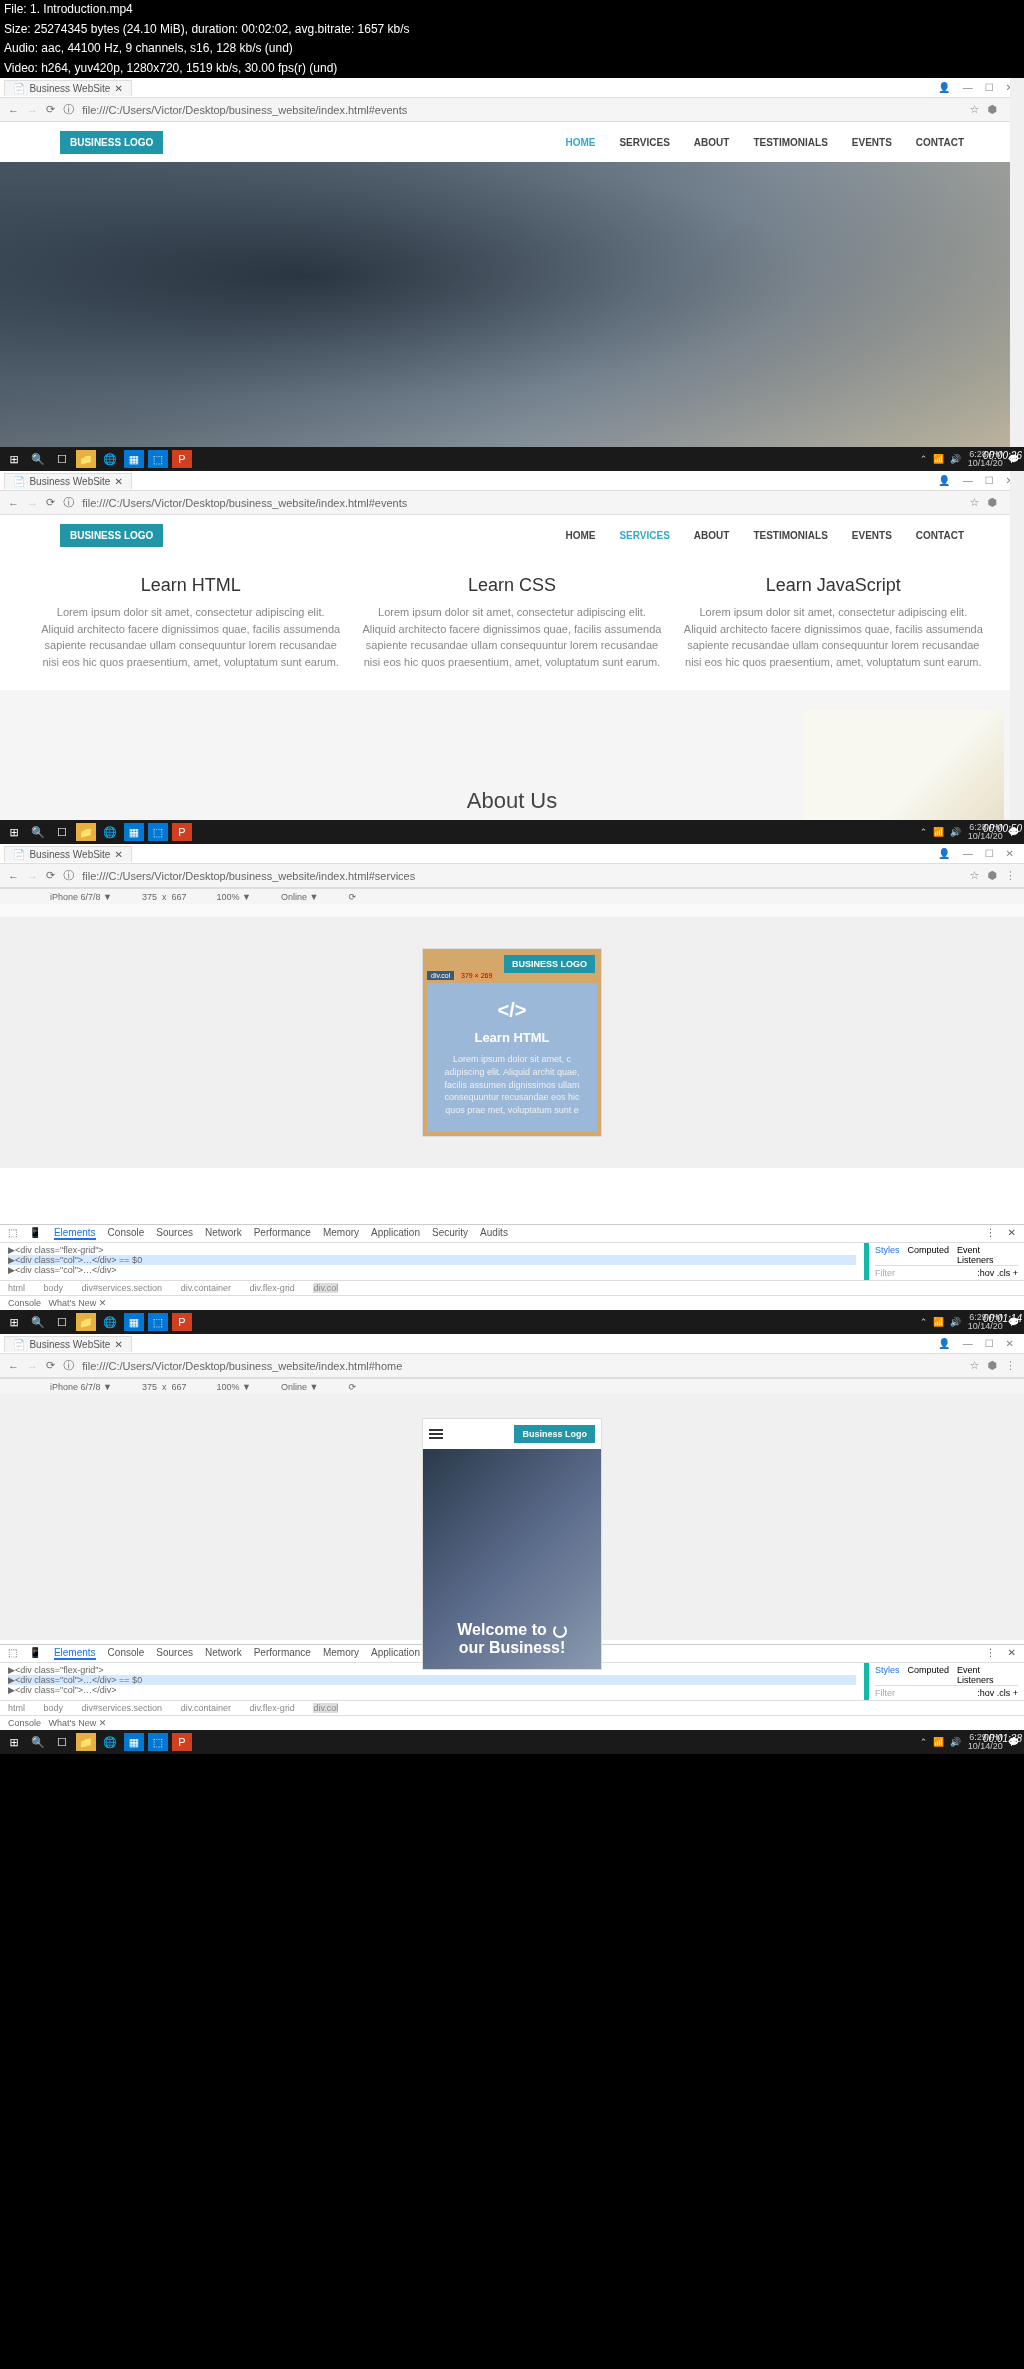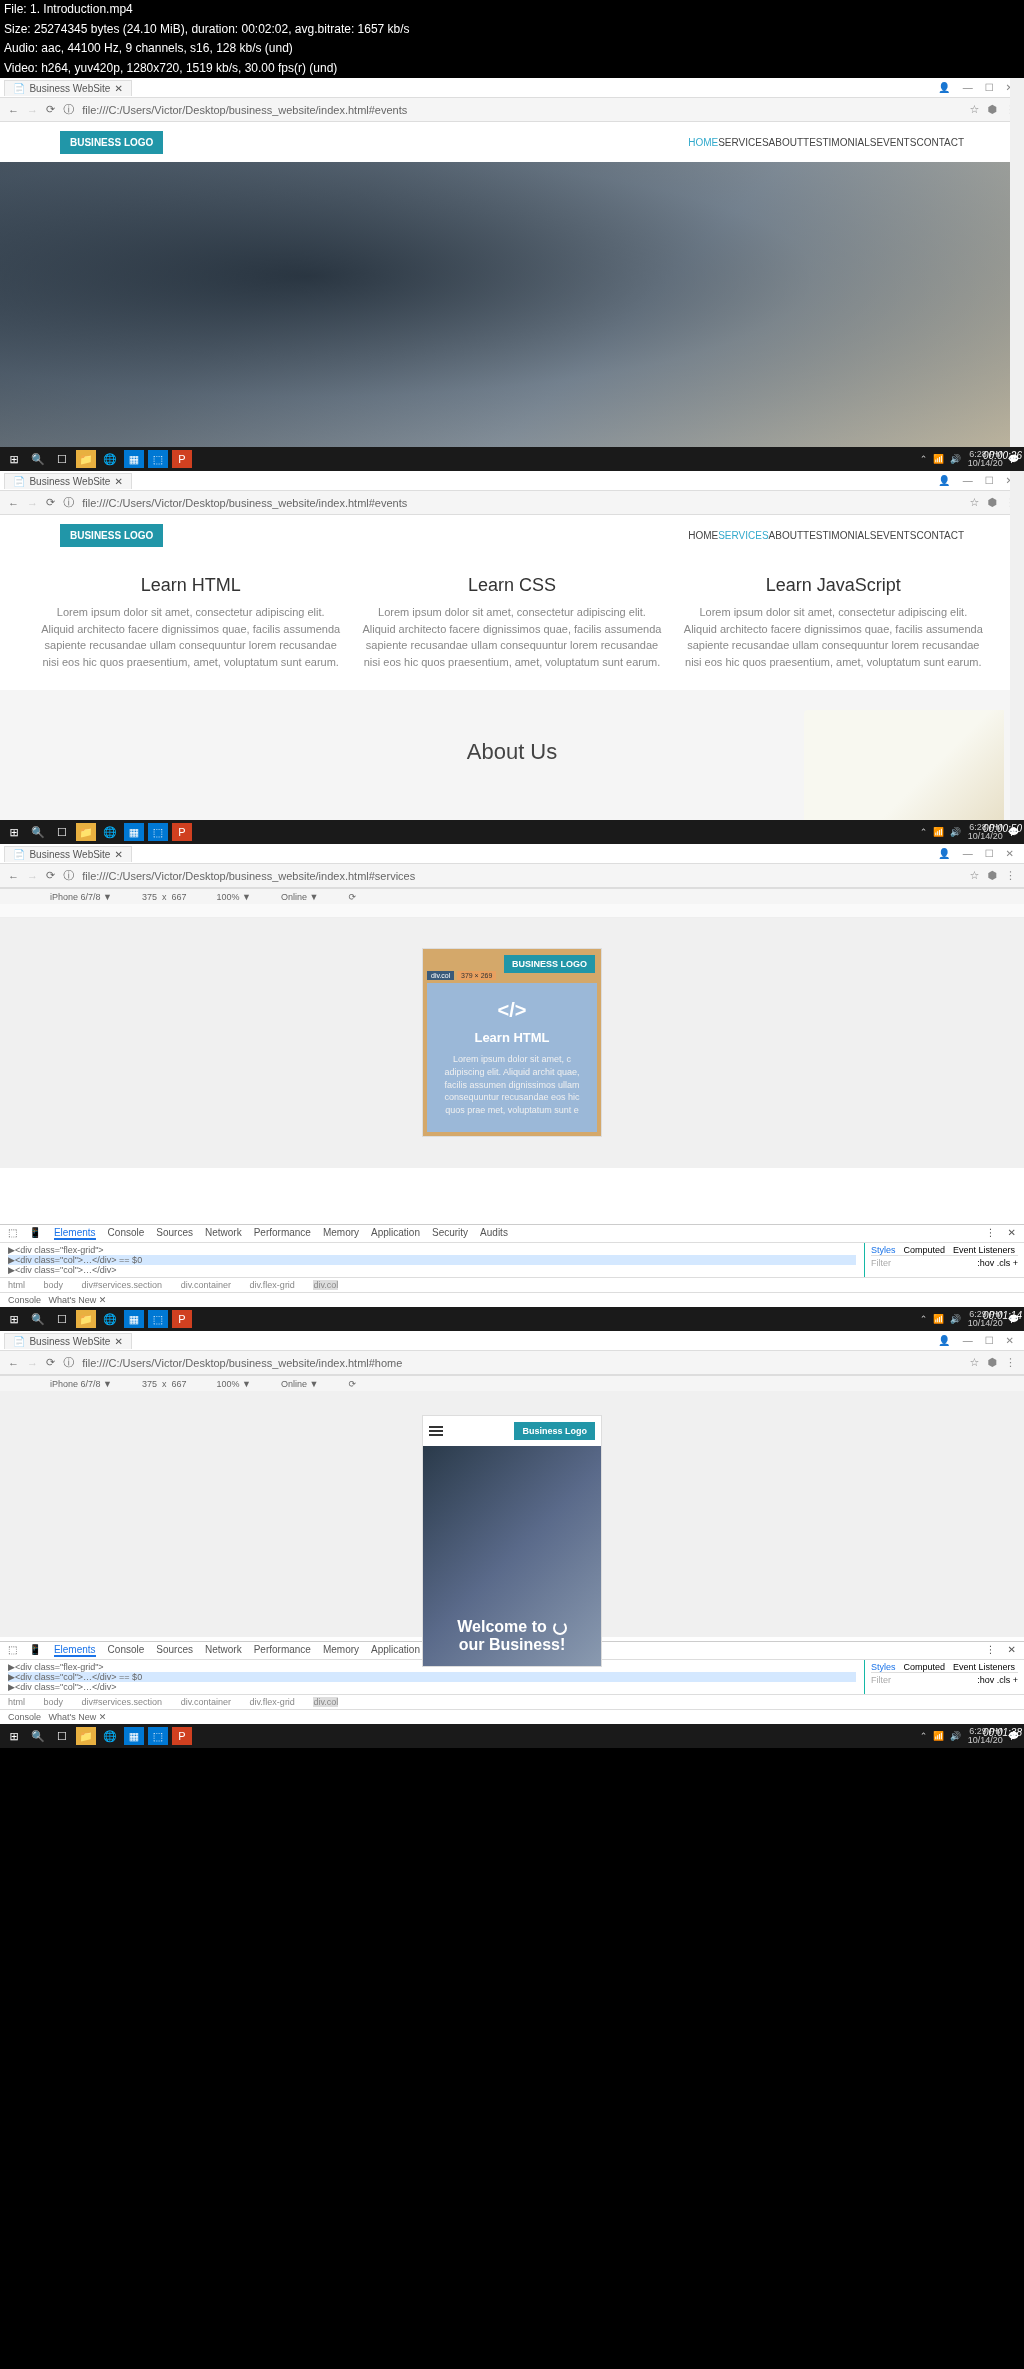--- a/index.html
+++ b/index.html
@@ -8,49 +8,49 @@
 .browser-window{background:#fff;position:relative}
 .win-titlebar{height:20px;background:#fff;border-bottom:1px solid #ddd;display:flex;align-items:center;padding:0 4px;font-size:10px;color:#555}
 .win-tab{padding:2px 8px;background:#f5f5f5;border:1px solid #ddd;border-bottom:none;display:flex;align-items:center;gap:4px}
 .win-controls{margin-left:auto;display:flex;gap:12px;padding-right:6px;color:#888}
 .addr-bar{height:24px;background:#f5f5f5;display:flex;align-items:center;padding:0 8px;font-size:11px;color:#666;gap:8px;border-bottom:1px solid #ddd}
 .addr-icons{display:flex;gap:8px}
 .addr-url{flex:1}
 .addr-right{display:flex;gap:8px;color:#888}
 .page-nav{height:40px;background:#fff;display:flex;align-items:center;padding:0 60px}
 .logo-box{background:#2196a8;color:#fff;padding:6px 10px;font-size:10px;font-weight:bold}
-.nav-links{margin-left:auto;display:flex;font-size:10px;font-weight:normal;color:#444}
+.nav-links{margin-left:auto;display:flex;gap:24px;font-size:10px;font-weight:bold;color:#444}
 .nav-links .active{color:#3ac;}
 .hero{height:285px;background:linear-gradient(135deg,#3a4a5a 0%,#5a6a7a 30%,#8a9aaa 60%,#c0b8a0 100%);position:relative;display:flex;align-items:center;justify-content:center}
 .hero-overlay{position:absolute;inset:0;background:radial-gradient(ellipse at 30% 40%,rgba(20,30,40,0.7) 0%,rgba(80,90,100,0.4) 50%,rgba(180,170,150,0.3) 100%)}
 .hero-text{position:relative;background:rgba(0,0,0,0.7);color:#fff;padding:10px 24px;font-size:24px}
 .taskbar{height:24px;background:#1a1a1a;display:flex;align-items:center;padding:0 4px;gap:4px;position:relative}
 .task-icon{width:20px;height:18px;display:flex;align-items:center;justify-content:center;font-size:11px;color:#fff}
 .task-right{margin-left:auto;display:flex;align-items:center;gap:6px;font-size:9px;color:#ccc}
 .timestamp{position:absolute;right:2px;top:3px;color:#fff;font-size:10px;font-style:italic}
 .services-row{display:flex;padding:20px 40px;gap:20px}
 .service-col{flex:1;text-align:center}
 .service-col h3{font-size:18px;color:#333;margin-bottom:8px;font-weight:500}
 .service-col p{font-size:11px;color:#888;line-height:1.5}
-.about-section{background:#f5f5f5;height:130px;position:relative;display:flex;align-items:center;justify-content:center;padding-bottom:6px}
+.about-section{background:#f5f5f5;height:130px;position:relative;display:flex;align-items:flex-end;justify-content:center;padding-bottom:6px}
 .about-title{font-size:22px;color:#444}
 .notebook{position:absolute;right:20px;bottom:0;width:200px;height:110px;background:linear-gradient(135deg,#f8f8f0 60%,#e8e0c8 100%);border-radius:4px 0 0 0}
 .dev-toolbar{height:16px;background:#f5f5f5;border-top:1px solid #ddd;display:flex;align-items:center;padding:0 20px;font-size:9px;color:#666;gap:30px}
 .mobile-frame{width:180px;margin:20px auto 0;background:#fff;border:1px solid #ddd}
 .mobile-header{display:flex;justify-content:space-between;align-items:center;padding:6px}
 .mobile-logo{background:#2196a8;color:#fff;padding:4px 8px;font-size:9px;font-weight:bold}
 .mobile-content{background:#d4a86a;padding:4px;position:relative}
 .mobile-card{background:#9bb8d8;padding:16px 8px;text-align:center}
 .mobile-card h4{color:#fff;font-size:13px;margin:8px 0}
 .mobile-card p{font-size:9px;color:#f0f0f0;line-height:1.4}
 .devtools{background:#fff;border-top:1px solid #ccc;font-size:10px}
 .dt-tabs{display:flex;gap:12px;padding:2px 8px;border-bottom:1px solid #ddd;color:#555}
 .dt-content{display:flex}
 .dt-left{flex:1;padding:2px 8px;font-family:monospace;font-size:9px;color:#666}
-.dt-right{width:160px;border-left:1px solid #14b8a6;padding:2px 6px;font-size:9px}
+.dt-right{width:160px;border-left:5px solid #14b8a6;padding:2px 6px;font-size:9px}
 .dt-breadcrumb{padding:2px 8px;border-top:1px solid #ddd;font-size:9px;color:#888}
 .dt-breadcrumb span{margin-right:16px}
 .dt-console{padding:2px 8px;border-top:1px solid #ddd;font-size:9px;color:#666}
 .mobile-hero{height:220px;background:linear-gradient(135deg,#2a3a4a 0%,#5a6a8a 50%,#8a9ab0 100%);display:flex;align-items:flex-end;justify-content:center;padding-bottom:12px;position:relative}
 .mobile-hero-text{color:#fff;font-size:16px;font-weight:bold;text-align:center;position:relative}
 .spinner{width:14px;height:14px;border:2px solid #fff;border-top-color:transparent;border-radius:50%;display:inline-block;vertical-align:middle;margin-left:6px}
 .hamburger{display:flex;flex-direction:column;gap:2px}
 .hamburger span{width:14px;height:2px;background:#333}
 .code-icon{color:#fff;font-size:20px;font-weight:bold}
 .badge{position:absolute;top:-12px;left:0;background:#3a5a7a;color:#fff;font-size:7px;padding:1px 4px}

